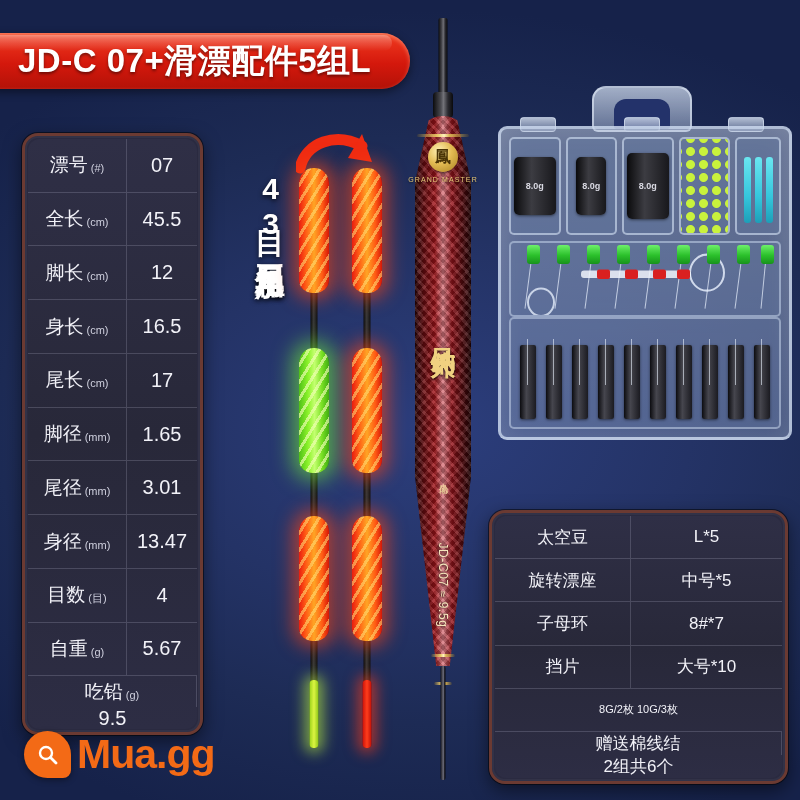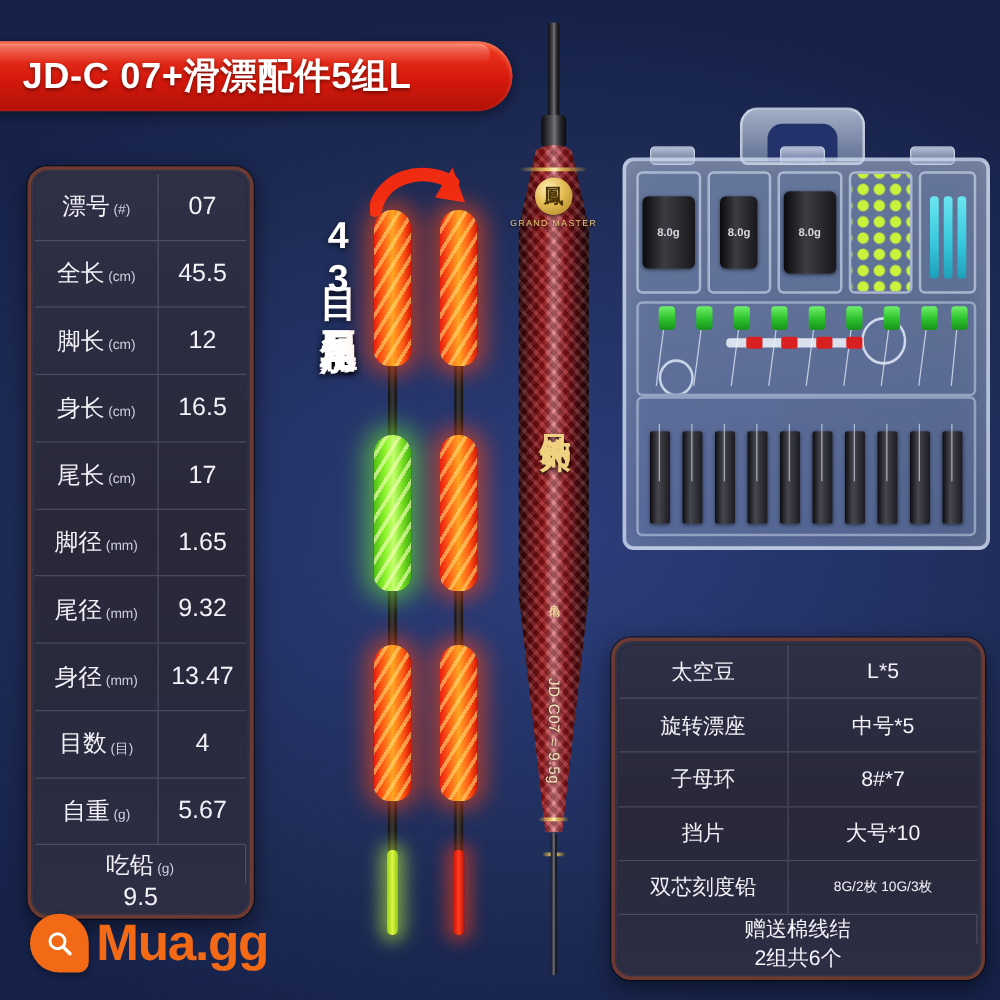--- a/index.html
+++ b/index.html
@@ -25,21 +25,21 @@
     display:flex;align-items:center;
   }
   #banner::after{
     content:"";position:absolute;left:0;top:2px;right:18px;height:16px;
     border-radius:0 20px 20px 0;
     background:linear-gradient(180deg,rgba(255,255,255,.30),rgba(255,255,255,0));
     pointer-events:none;
   }
   #banner .btxt{
     position:relative;z-index:2;margin-left:26px;
-    color:#fff;font-size:29px;font-weight:bold;letter-spacing:.5px;
+    color:#fff;font-size:33px;font-weight:bold;letter-spacing:.5px;
     text-shadow:0 2px 3px rgba(0,0,0,.45);white-space:nowrap;
   }
 
   
   .panel{
     position:absolute;
     border-radius:16px;
     background:#2a2a40;
     border:3px solid #6b3a32;
     box-shadow:0 0 0 1px rgba(0,0,0,.5), 0 6px 18px rgba(0,0,0,.5),
@@ -310,21 +310,21 @@
           <span>脚径</span>
           <span class="unit">(mm)</span>
         </div>
         <div class="cell-v">1.65</div>
       </div>
       <div class="row">
         <div class="cell-k">
           <span>尾径</span>
           <span class="unit">(mm)</span>
         </div>
-        <div class="cell-v">9.32</div>
+        <div class="cell-v">3.01</div>
       </div>
       <div class="row">
         <div class="cell-k">
           <span>身径</span>
           <span class="unit">(mm)</span>
         </div>
         <div class="cell-v">13.47</div>
       </div>
       <div class="row">
         <div class="cell-k">
@@ -499,21 +499,20 @@
       </div>
       <div class="row">
         <div class="cell-k">子母环</div>
         <div class="cell-v">8#*7</div>
       </div>
       <div class="row">
         <div class="cell-k">挡片</div>
         <div class="cell-v">大号*10</div>
       </div>
       <div class="row">
-        <div class="cell-k">双芯刻度铅</div>
         <div class="cell-v small">8G/2枚 10G/3枚</div>
       </div>
       <div class="row">
         <div class="cell-k">赠送棉线结</div>
         <div class="cell-v">2组共6个</div>
       </div>
     </div>
   </div>
 
   <div id="wm">

